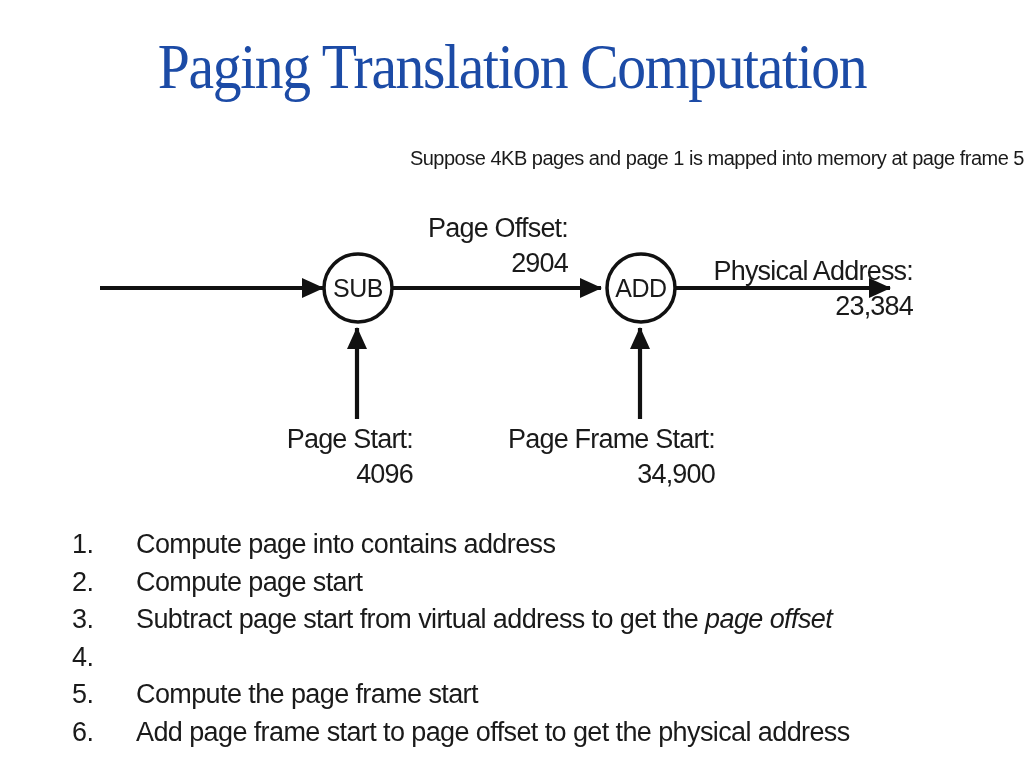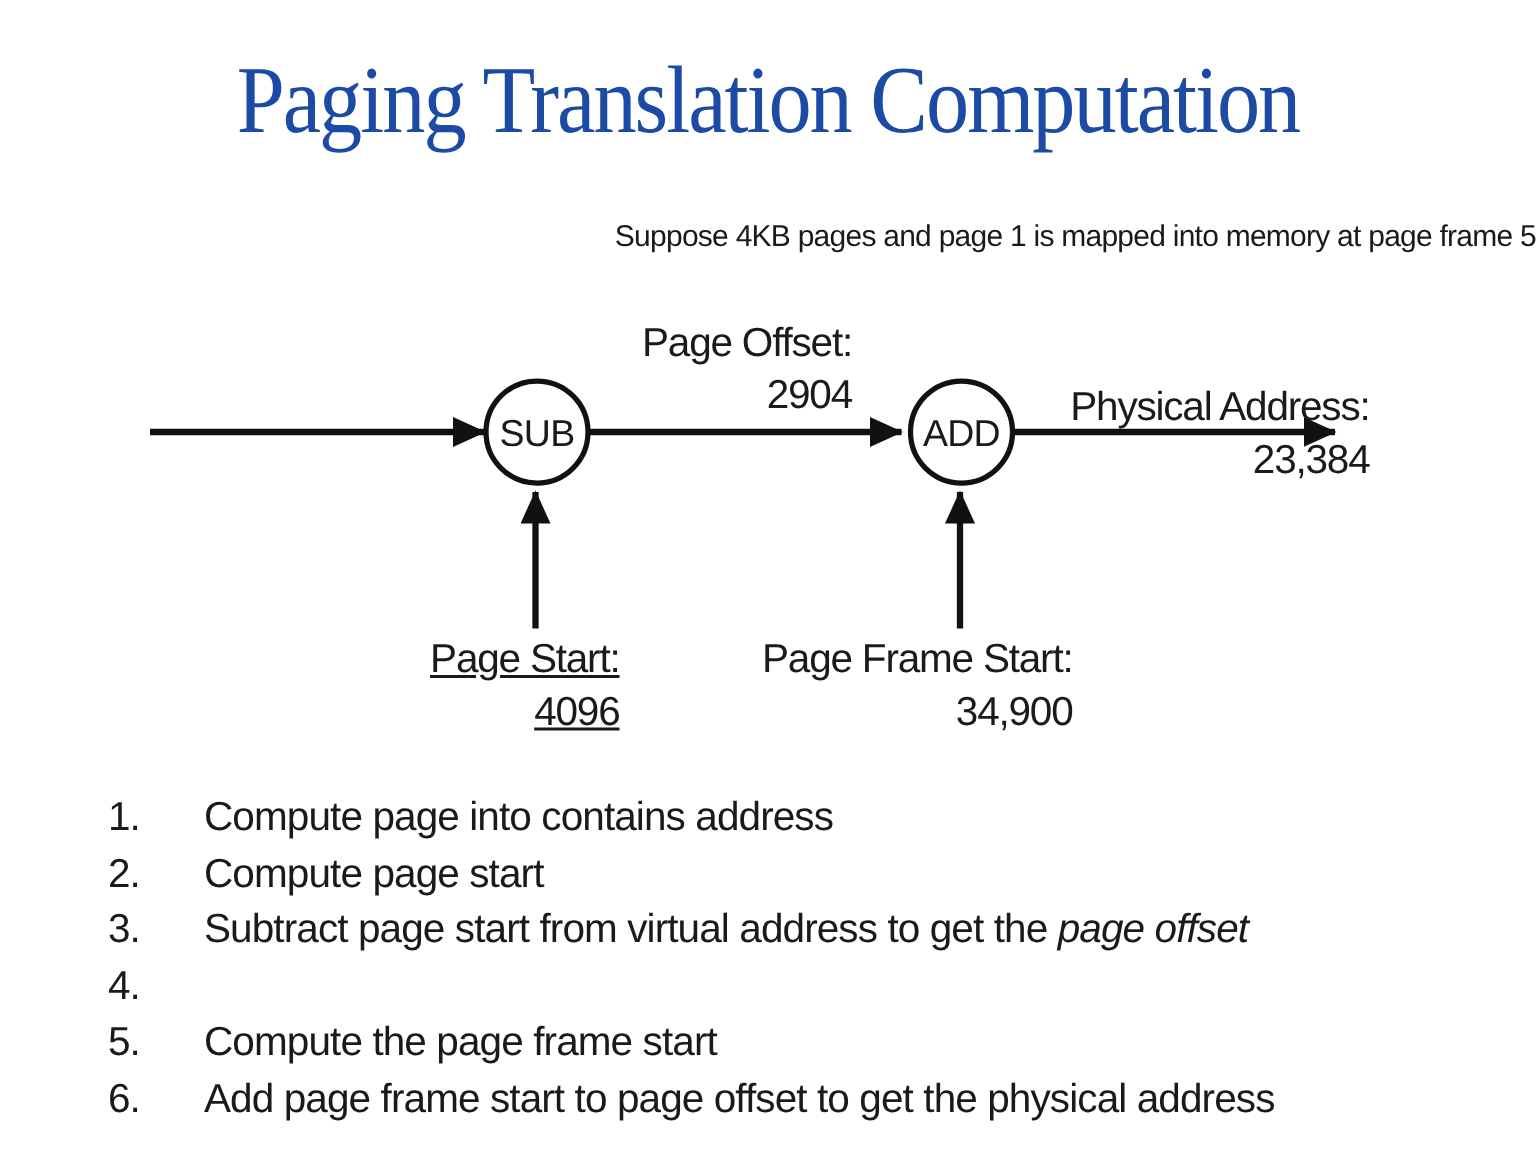--- a/index.html
+++ b/index.html
@@ -26,21 +26,21 @@
     color:#1a1a1a;white-space:nowrap;
   }
   .dlabel{
     position:absolute;
     font-size:27px;line-height:35px;letter-spacing:-0.8px;
     text-align:right;white-space:nowrap;color:#1a1a1a;
   }
   #va-block{top:211px;right:716px;}
   #po-block{top:211px;right:456px;}
   #pa-block{top:211px;right:111px;margin-top:43px;}
-  #ps-block{top:422px;right:611px;text-decoration:underline;}
+  #ps-block{top:422px;right:611px;}
   #pfs-block{top:422px;right:309px;}
   svg.diagram{position:absolute;left:0;top:0;}
   svg.diagram line{stroke:#111111;stroke-width:4.2;}
   svg.diagram circle{fill:#ffffff;stroke:#111111;stroke-width:3.5;}
   svg.diagram text{
     font-family:"Liberation Sans",sans-serif;
     font-size:25px;fill:#1a1a1a;letter-spacing:-0.5px;
     text-anchor:middle;
   }
   .steps{

